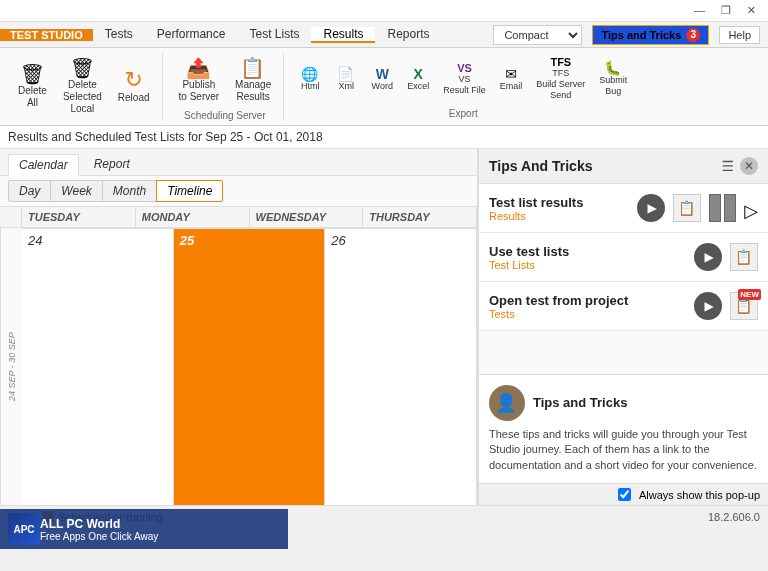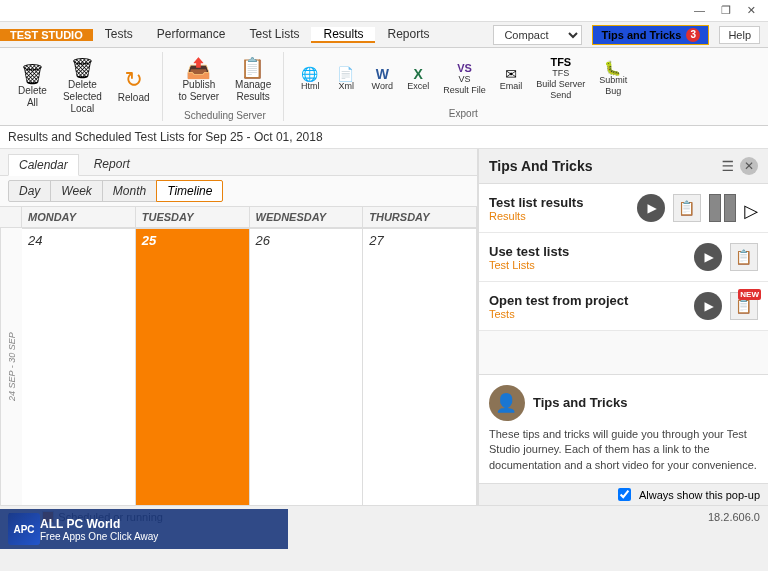--- a/index.html
+++ b/index.html
@@ -349,42 +349,39 @@
     <div class="view-tabs">
       <div class="view-tab">Day</div>
       <div class="view-tab">Week</div>
       <div class="view-tab">Month</div>
       <div class="view-tab active">Timeline</div>
     </div>
 
     <div class="cal-grid">
       <div class="cal-header-row">
         <div class="cal-header-week-label"></div>
+        <div class="cal-header-cell">TUESDAY</div>
         <div class="cal-header-cell">MONDAY</div>
-        <div class="cal-header-cell">TUESDAY</div>
         <div class="cal-header-cell">WEDNESDAY</div>
         <div class="cal-header-cell">THURSDAY</div>
       </div>
       <div class="cal-body">
         <div class="cal-week-label">24 SEP - 30 SEP</div>
         <div class="cal-row">
           <div class="cal-day-row" style="flex: 1; height: 100%;">
             <div class="cal-cell">
               <span class="day-num">24</span>
             </div>
             <div class="cal-cell today-col" style="position: relative;">
               <span class="day-num" style="color:#fff;font-weight:bold;position:relative;z-index:1;">25</span>
               <div class="orange-block"></div>
             </div>
             <div class="cal-cell">
               <span class="day-num">26</span>
             </div>
-            <div class="cal-cell">
-              <span class="day-num">27</span>
-            </div>
           </div>
         </div>
       </div>
     </div>
   </div>
 
   <div class="tips-panel">
     <div class="tips-panel-header">
       <span class="tips-panel-title">Tips And Tricks</span>
       <div class="tips-panel-controls">

